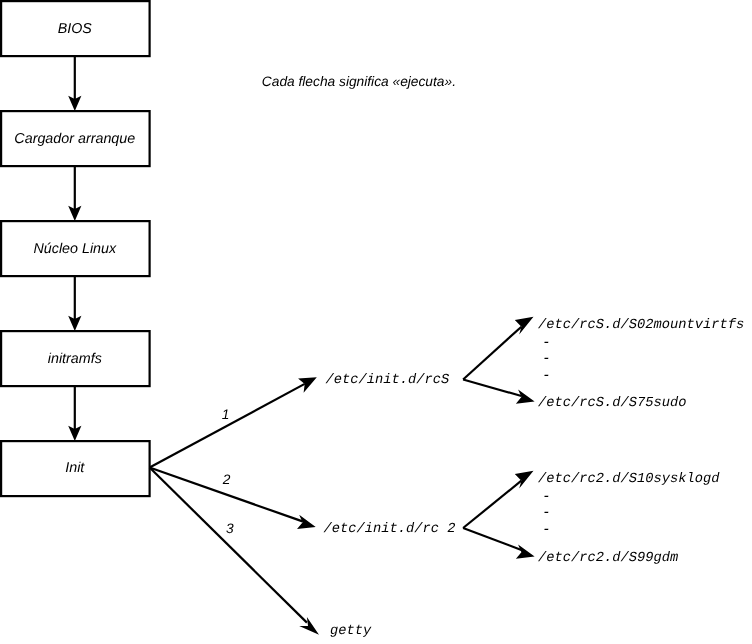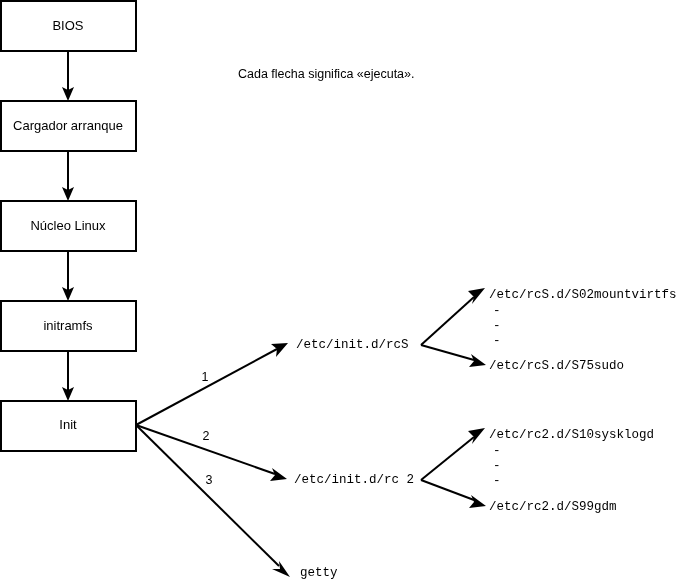--- a/index.html
+++ b/index.html
@@ -7,20 +7,21 @@
     padding: 0;
     background: #ffffff;
   }
   #diagram-root {
     position: relative;
     width: 684px;
     height: 585px;
     background: #ffffff;
     overflow: hidden;
     font-family: "Liberation Sans", sans-serif;
+    font-style: italic;
   }
   svg.canvas {
     position: absolute;
     top: 0;
     left: 0;
     width: 684px;
     height: 585px;
     display: block;
   }
   .box-rect {

